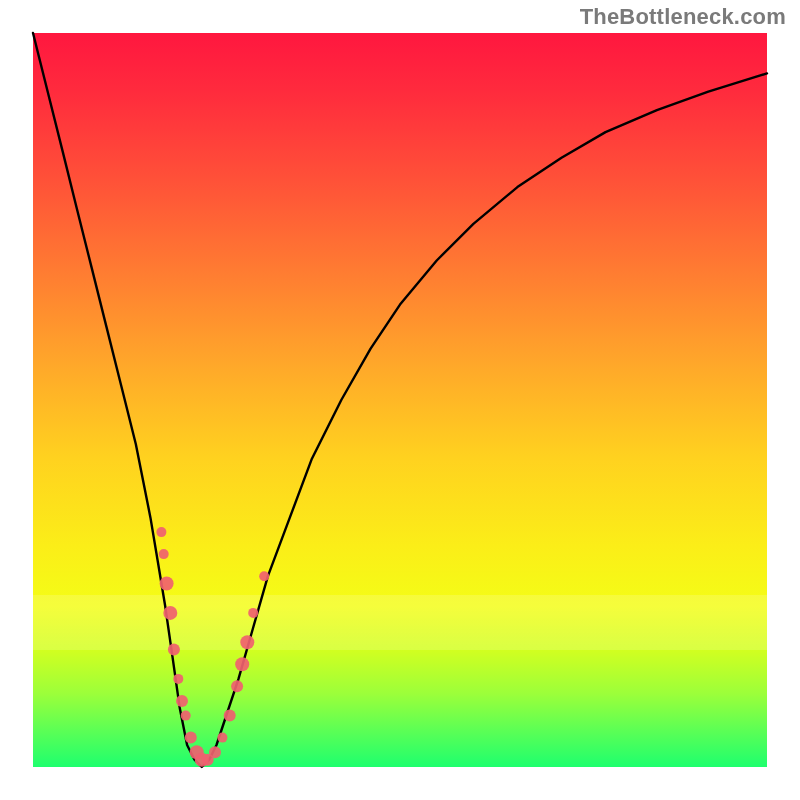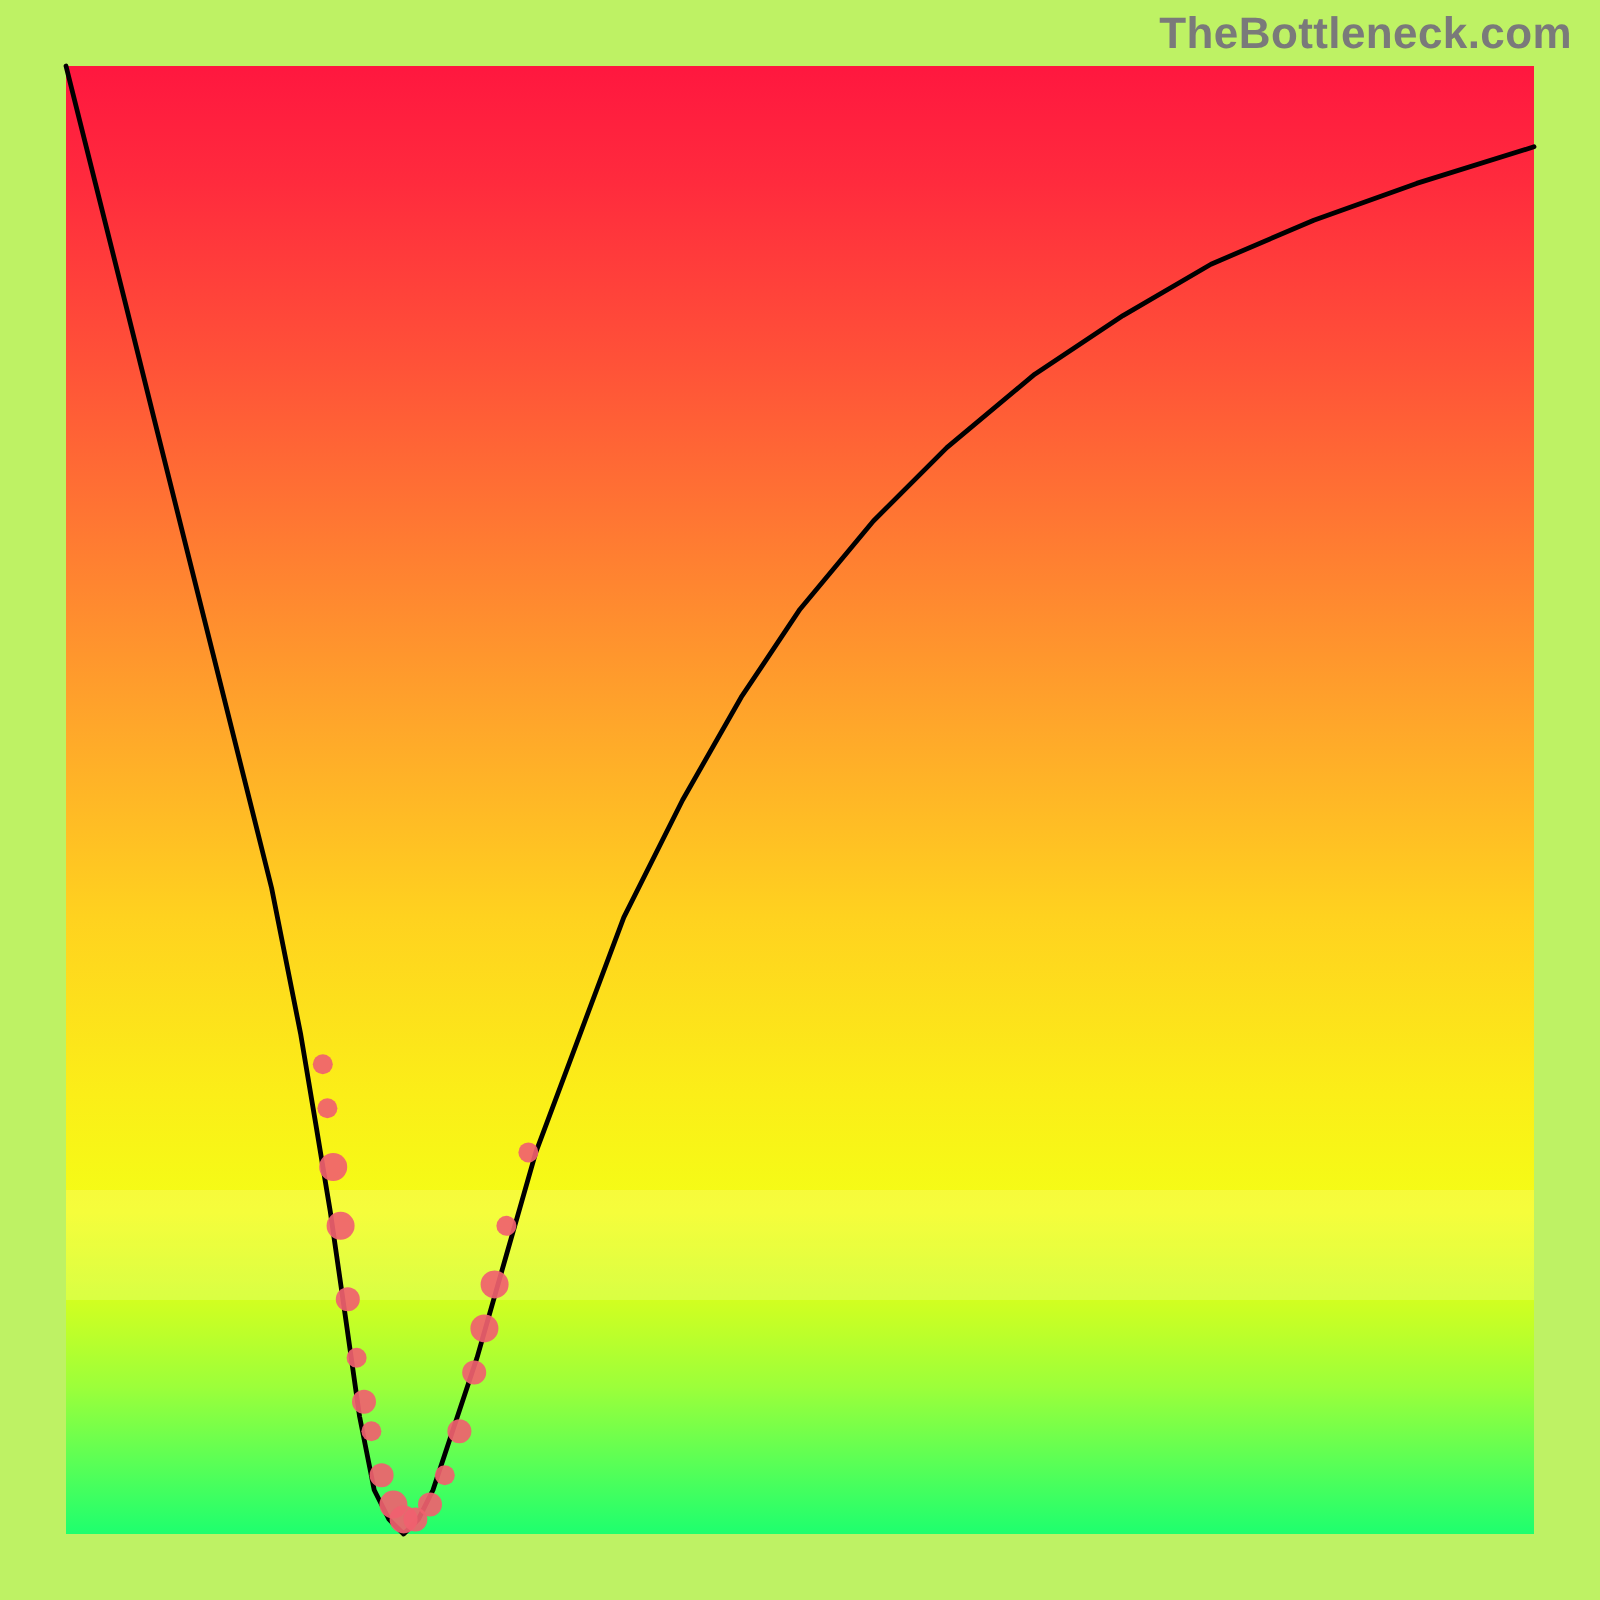--- a/index.html
+++ b/index.html
@@ -7,21 +7,21 @@
     padding: 0;
     width: 800px;
     height: 800px;
     background: #000;
     overflow: hidden;
   }
   .frame {
     position: relative;
     width: 800px;
     height: 800px;
-    background: #bef264;
+    background: #ffffff;
   }
   .plot-area {
     position: absolute;
     left: 33px;
     top: 33px;
     width: 734px;
     height: 734px;
     background: linear-gradient(
       to bottom,
       #ff173f 0%,

